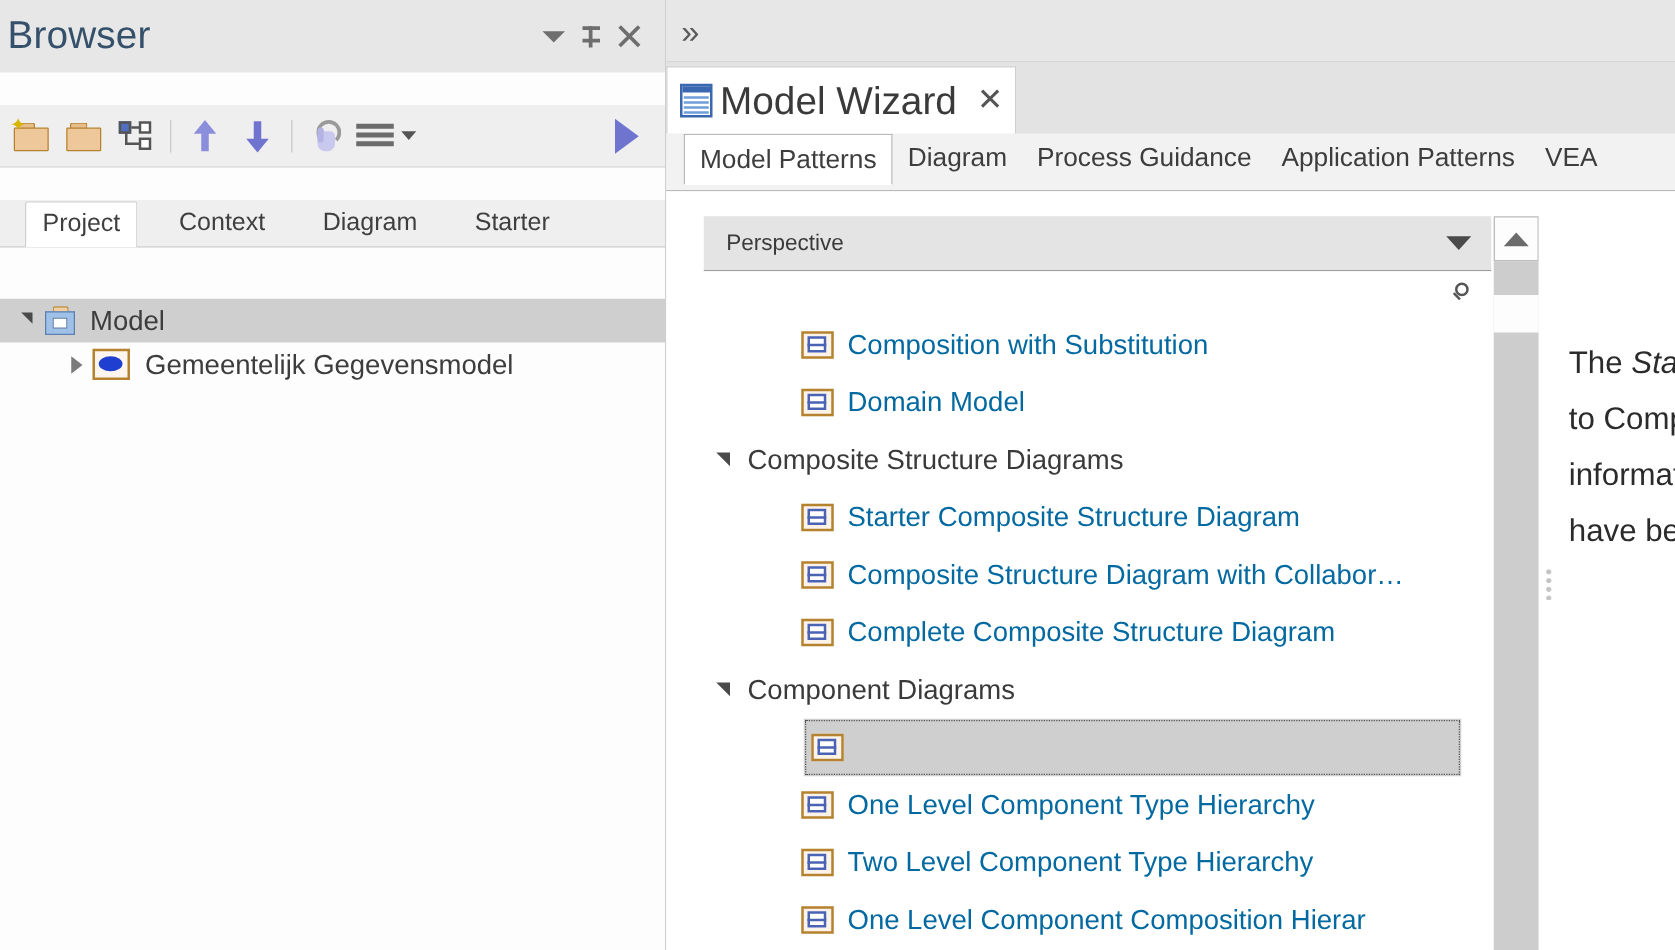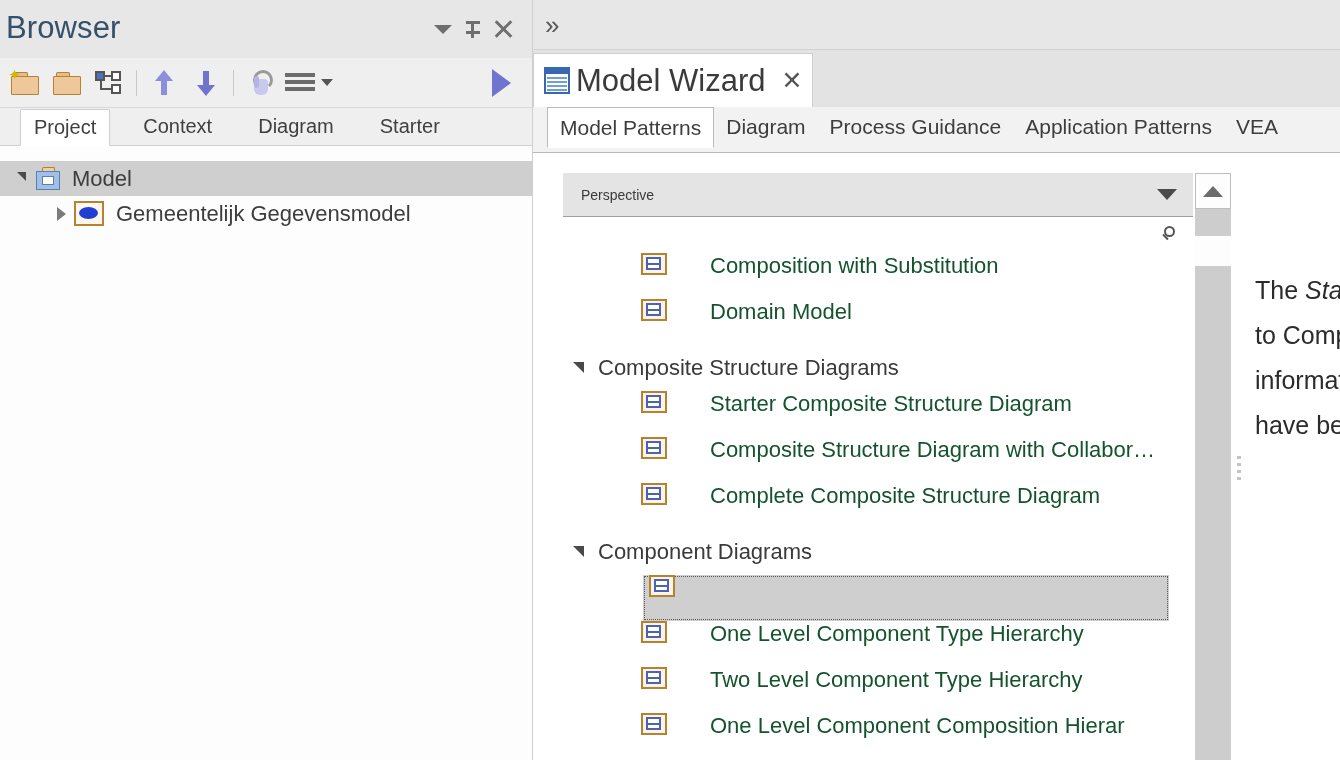--- a/index.html
+++ b/index.html
@@ -23,20 +23,21 @@
   }
 
   
   .browser {
     width: 532px;
     height: 760px;
     background: #fdfdfd;
     display: flex;
     flex-direction: column;
     position: relative;
+    gap: 26px;
   }
   .browser-header {
     height: 58px;
     background: #e7e7e7;
     display: flex;
     align-items: center;
     padding: 0 14px 0 6px;
     box-sizing: border-box;
   }
   .browser-title {
@@ -372,21 +373,21 @@
   }
   .persp-bar {
     height: 44px;
     background: #e4e4e4;
     display: flex;
     align-items: center;
     padding: 0 16px 0 18px;
     box-sizing: border-box;
     border-bottom: 1px solid #9d9d9d;
   }
-  .persp-label { flex: 1; font-size: 14px; color: #3a3a3a; }
+  .persp-label { flex: 1; font-size: 18px; color: #3a3a3a; }
   .persp-caret {
     width: 0; height: 0;
     border-left: 10px solid transparent;
     border-right: 10px solid transparent;
     border-top: 11px solid #4a4a4a;
   }
   .filter-row {
     height: 36px;
     background: #ffffff;
     display: flex;
@@ -420,28 +421,27 @@
     padding-left: 10px;
     box-sizing: border-box;
   }
   .grp-tri {
     width: 0; height: 0; margin-right: 14px;
     border-left: 11px solid transparent;
     border-top: 11px solid #4a4a4a;
     transform: translateY(-1px);
   }
   .pat-row {
-    display: flex; align-items: flex-start;
+    display: flex; align-items: center;
     height: 46px;
     font-size: 22px;
-    color: #14532d;
+    color: #0369a1;
     padding-left: 78px;
     box-sizing: border-box;
     white-space: nowrap;
-    gap: 32px;
   }
   .pat-row.sel {
     background: #cfcfcf;
     outline: 1px dotted #555;
     outline-offset: -2px;
     margin-left: 80px;
     padding-left: 0;
     width: 526px;
   }
   .pat-row.sel .pat-ico { margin-left: 6px; }

